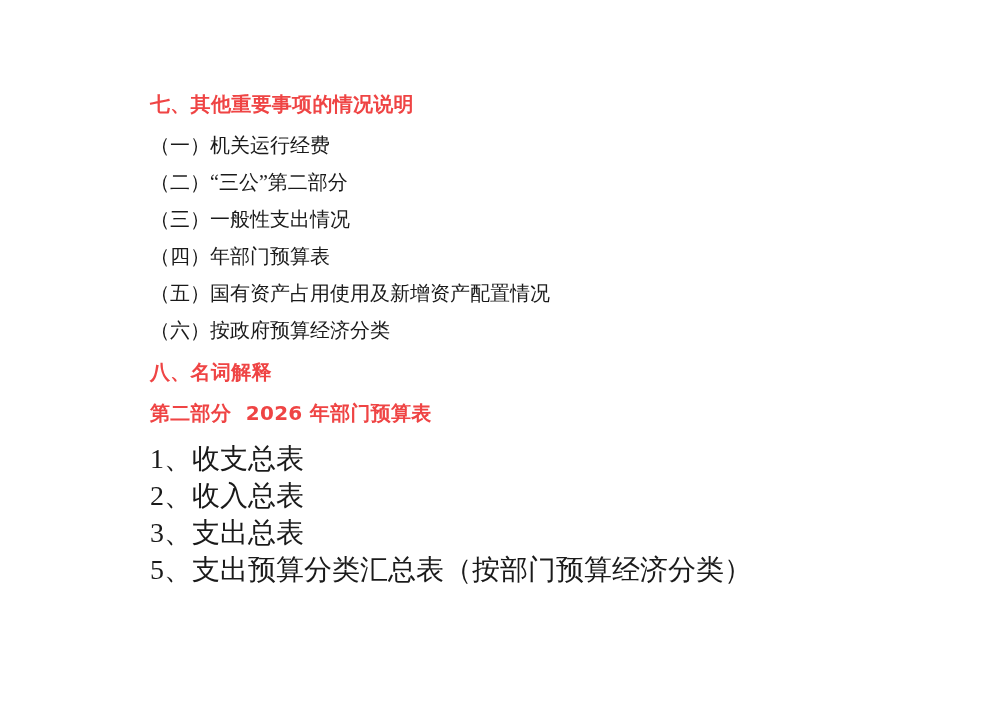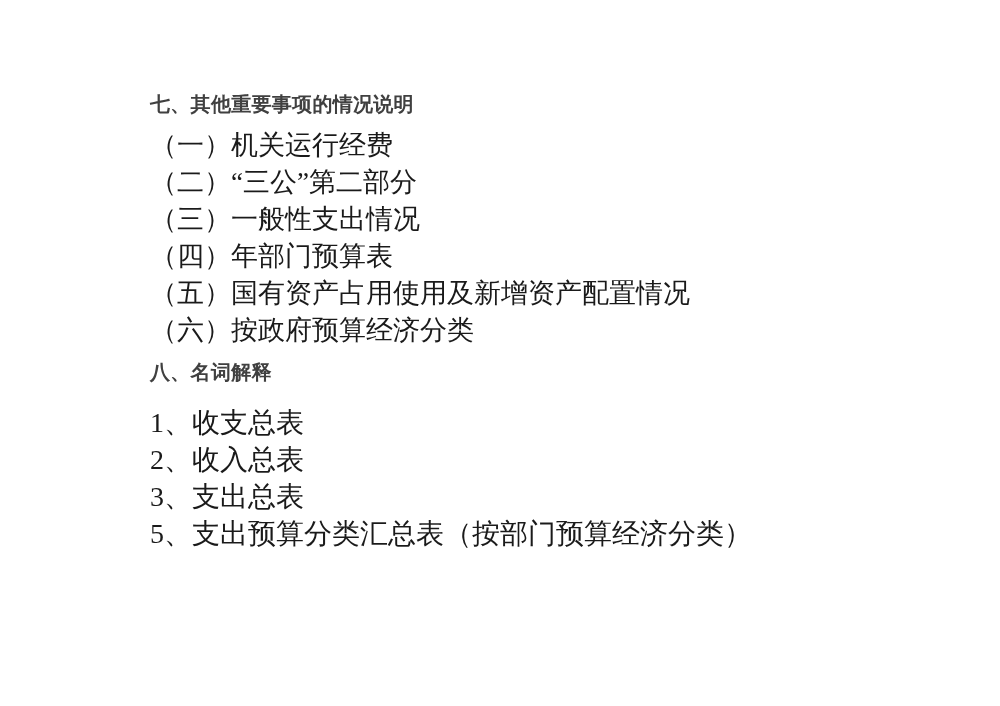--- a/index.html
+++ b/index.html
@@ -24,25 +24,25 @@
   }
   .doc-body {
     display: block;
   }
   .heading {
     font-family: "DejaVu Sans", "Liberation Sans", sans-serif;
     font-weight: bold;
     font-size: 20px;
     line-height: 36px;
     letter-spacing: 0.3px;
-    color: #404040;
+    color: #ef4444;
     white-space: pre;
   }
   .sub-item {
-    font-size: 27px;
+    font-size: 20px;
     line-height: 37px;
     white-space: pre;
   }
   .list-item {
     font-size: 28px;
     line-height: 37px;
     white-space: pre;
   }
   .gap-sm { height: 5px; }
   .gap-md { height: 9px; }
@@ -60,20 +60,21 @@
     <div class="sub-item">（二）“三公”第二部分</div>
     <div class="sub-item">（三）一般性支出情况</div>
     <div class="sub-item">（四）年部门预算表</div>
     <div class="sub-item">（五）国有资产占用使用及新增资产配置情况</div>
     <div class="sub-item">（六）按政府预算经济分类</div>
 
     <div class="gap-sm"></div>
     <div class="heading">八、名词解释</div>
 
     <div class="gap-sm"></div>
+    <div class="heading">第二部分  2026 年部门预算表</div>
 
     <div class="gap-md"></div>
     <div class="list-item">1、收支总表</div>
     <div class="list-item">2、收入总表</div>
     <div class="list-item">3、支出总表</div>
     <div class="list-item">5、支出预算分类汇总表（按部门预算经济分类）</div>
 
   </div>
 </div>
 

